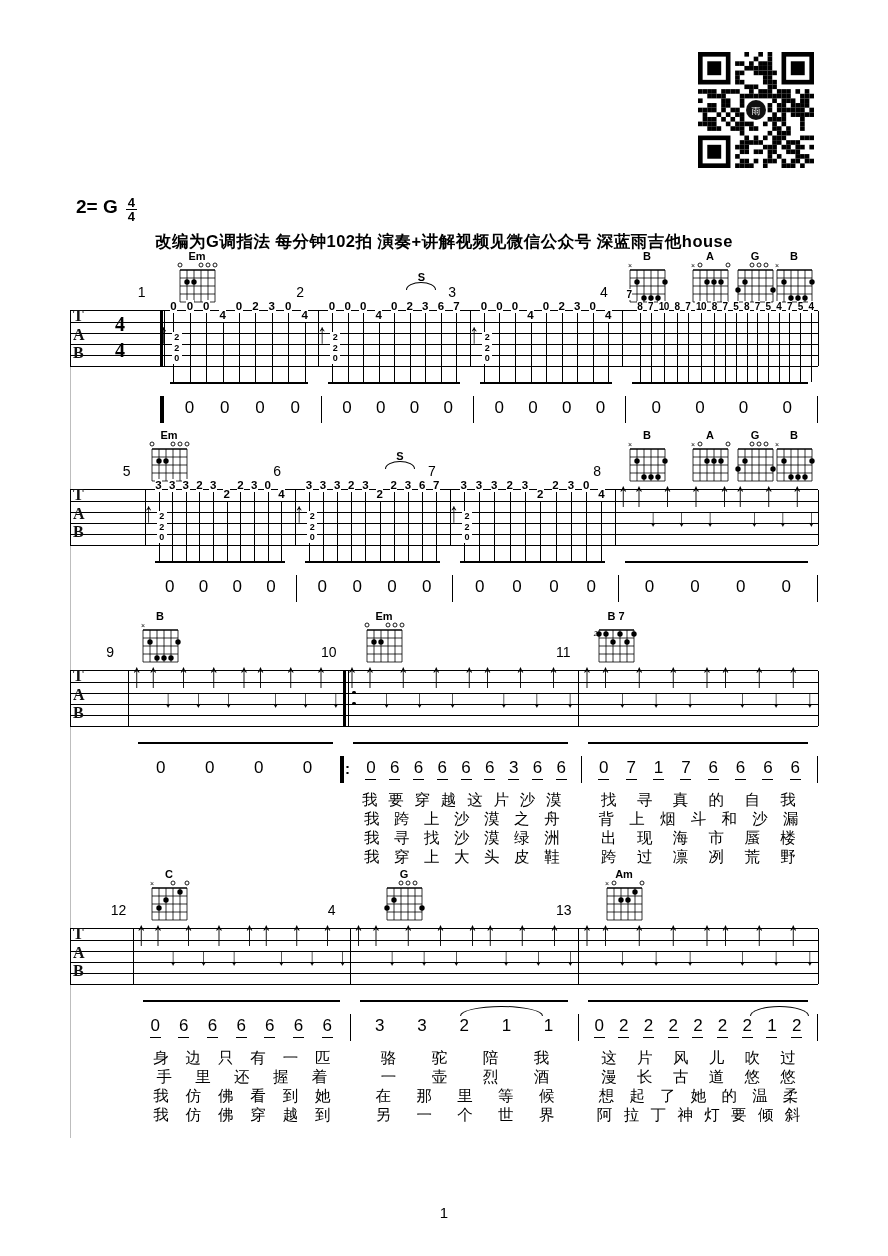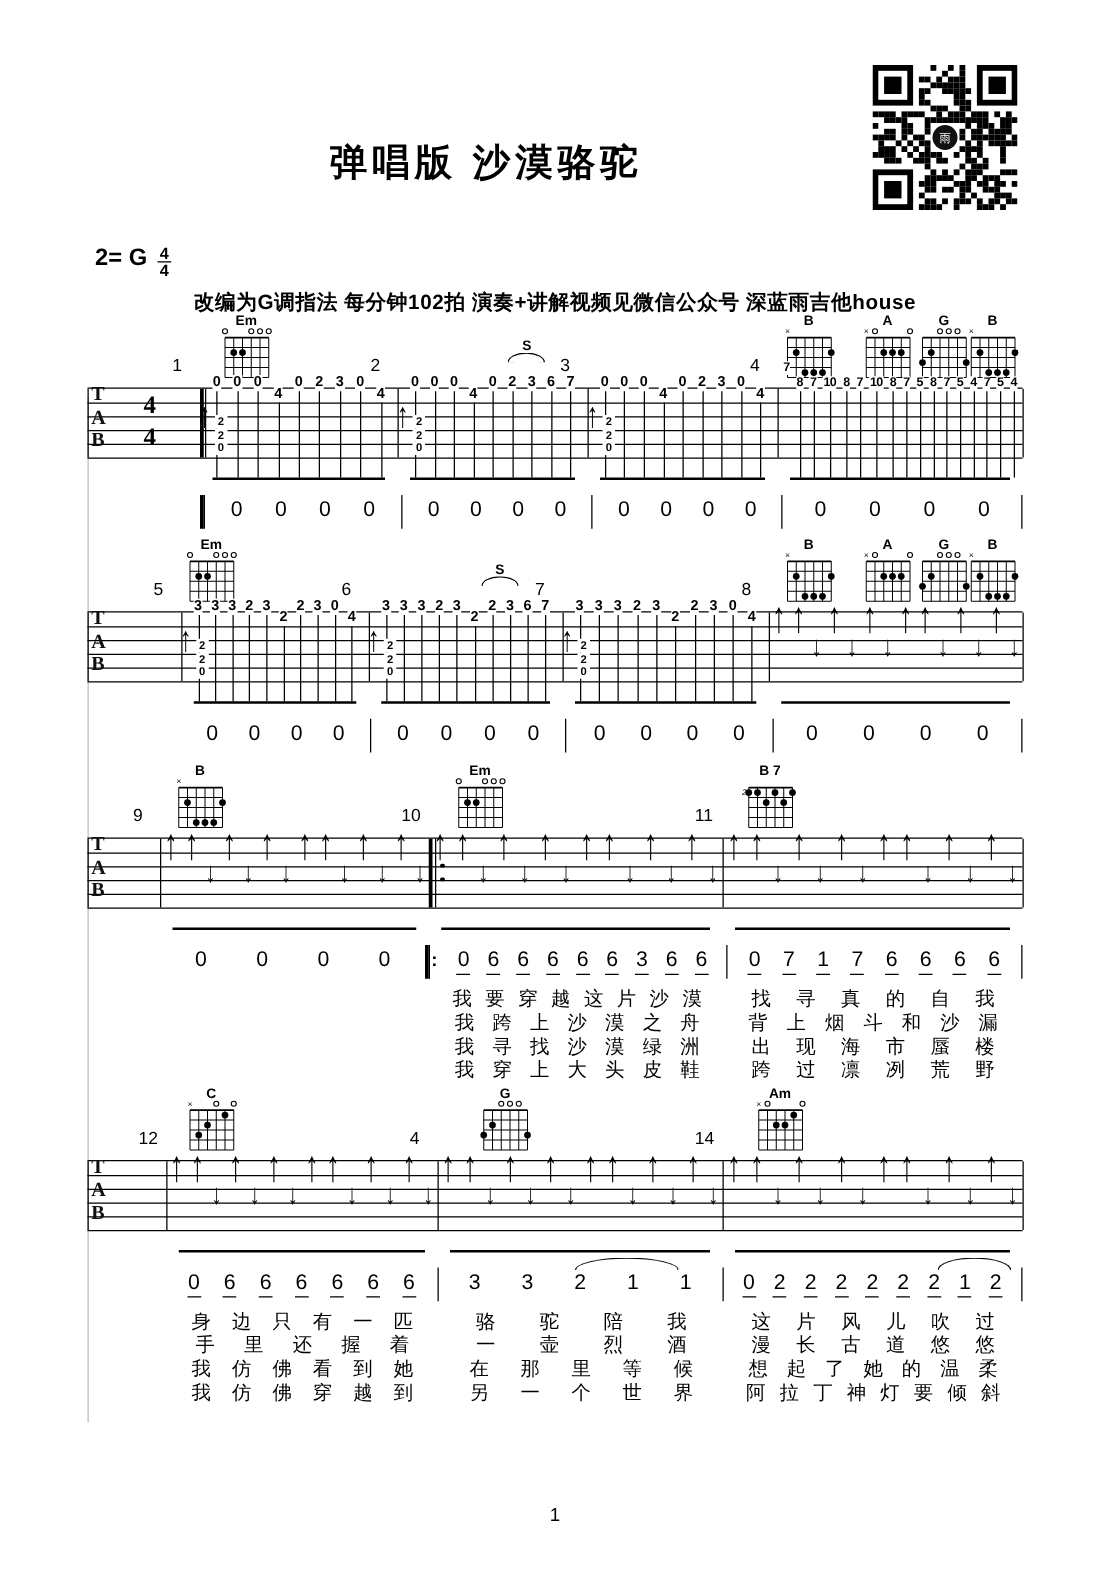--- a/index.html
+++ b/index.html
@@ -352,21 +352,20 @@
         <rect x="83.52" y="0" width="32.48" height="32.48" fill="#000"></rect>
         <rect x="88.16" y="4.64" width="23.2" height="23.2" fill="#fff"></rect>
         <rect x="92.8" y="9.28" width="13.919999999999998" height="13.919999999999998" fill="#000"></rect>
         <rect x="0" y="83.52" width="32.48" height="32.48" fill="#000"></rect>
         <rect x="4.64" y="88.16" width="23.2" height="23.2" fill="#fff"></rect>
         <rect x="9.28" y="92.8" width="13.919999999999998" height="13.919999999999998" fill="#000"></rect>
         <circle cx="58" cy="58" r="10" fill="#111"></circle>
         <text x="58" y="61.5" font-size="9" fill="#fff" text-anchor="middle">雨</text>
       </svg></div>
 
-  <div class="title">弹唱版 沙漠骆驼</div>
 
   <div class="keysig">
     <span>2= G</span>
     <span class="frac">
       <span class="num">4</span>
       <span>4</span>
     </span>
   </div>
 
   <div class="info">改编为G调指法  每分钟102拍 演奏+讲解视频见微信公众号 深蓝雨吉他house</div>
@@ -1193,21 +1192,21 @@
           <div class="ad">↓</div>
           <div class="au">↑</div>
           <div class="au">↑</div>
           <div class="ad">↓</div>
           <div class="au">↑</div>
           <div class="ad">↓</div>
           <div class="au">↑</div>
           <div class="ad">↓</div>
         </div>
         <div class="beam" style="left: calc(37.4% + 10px); width: calc(30.5% - 20px);"></div>
-        <div class="mnum" style="left: calc(67.9% - 22px);">14</div>
+        <div class="mnum" style="left: calc(67.9% - 22px);">13</div>
         <div class="chord" style="left: 71.5%;"><svg width="48" height="58" viewBox="0 0 48 58">
             <text x="23" y="10" font-size="11" font-weight="bold" text-anchor="middle" font-family="Liberation Sans,sans-serif">Am</text>
             <line x1="6" y1="20" x2="6" y2="52" stroke="#000" stroke-width="0.8"></line>
             <line x1="13" y1="20" x2="13" y2="52" stroke="#000" stroke-width="0.8"></line>
             <line x1="20" y1="20" x2="20" y2="52" stroke="#000" stroke-width="0.8"></line>
             <line x1="27" y1="20" x2="27" y2="52" stroke="#000" stroke-width="0.8"></line>
             <line x1="34" y1="20" x2="34" y2="52" stroke="#000" stroke-width="0.8"></line>
             <line x1="41" y1="20" x2="41" y2="52" stroke="#000" stroke-width="0.8"></line>
             <line x1="6" y1="20" x2="41" y2="20" stroke="#000" stroke-width="1.4"></line>
             <line x1="6" y1="28" x2="41" y2="28" stroke="#000" stroke-width="0.8"></line>

